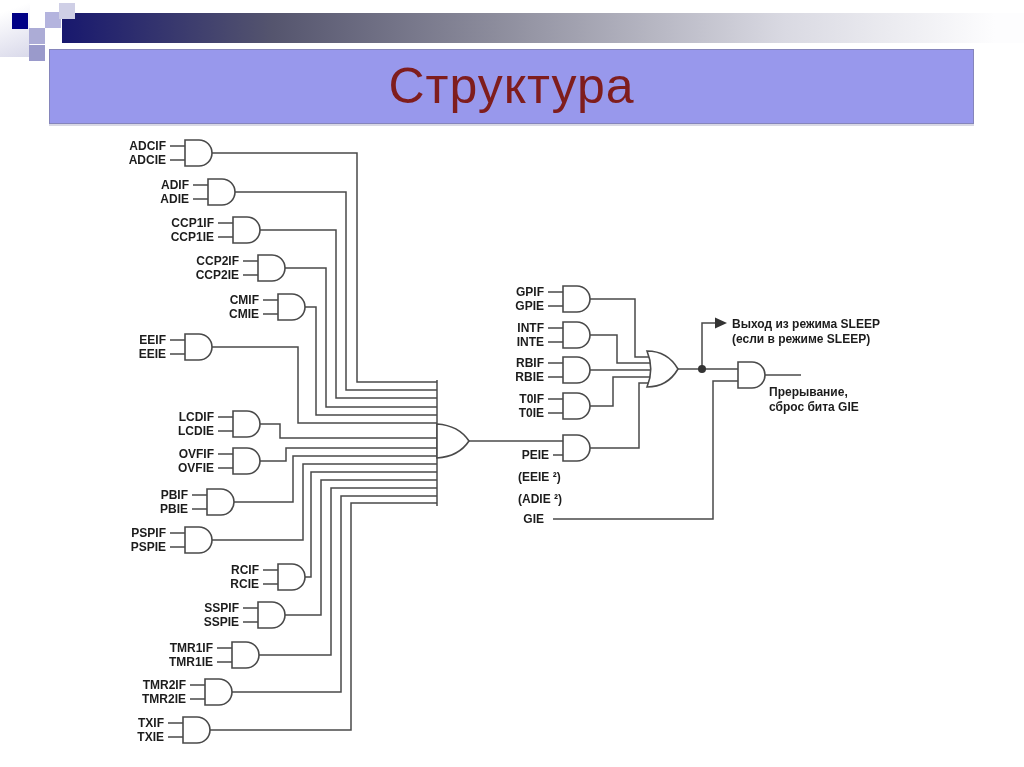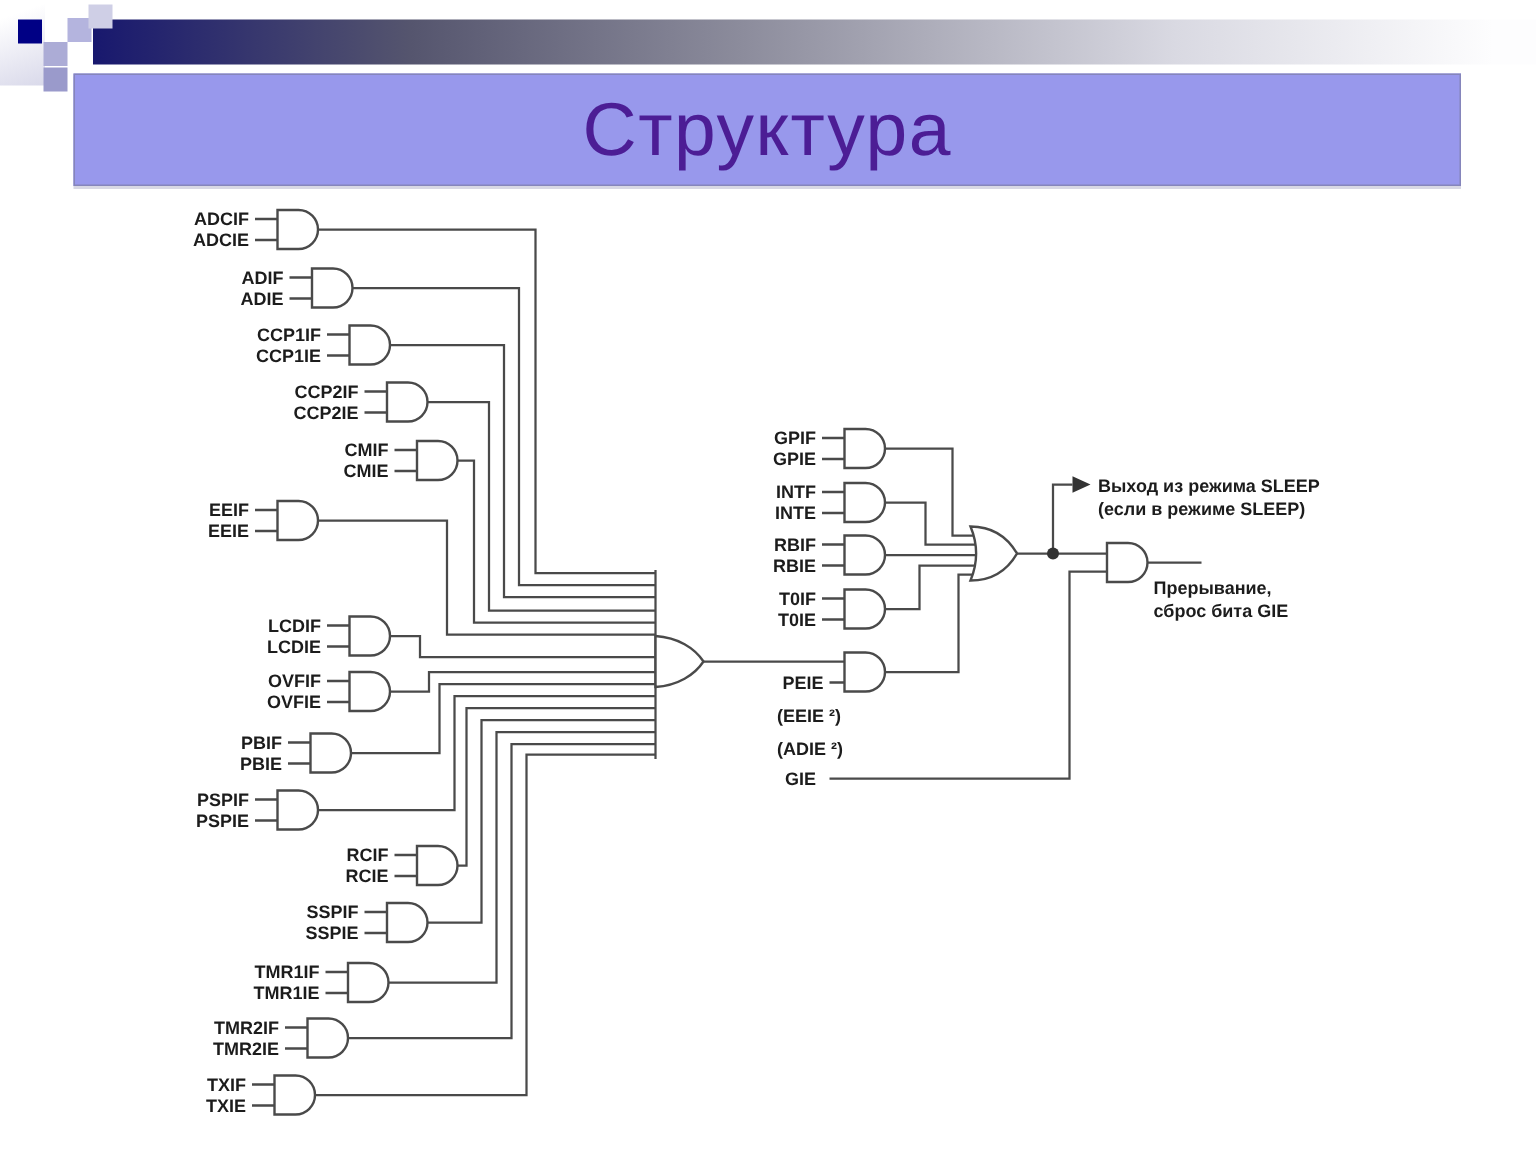--- a/index.html
+++ b/index.html
@@ -15,21 +15,21 @@
   .sq{position:absolute;width:16px;height:16px;}
   .sq-navy{left:12px;top:13px;background:#000085;}
   .sq-a{left:45px;top:12px;background:#b4b4de;}
   .sq-b{left:59px;top:3px;background:#cfcfe6;}
   .sq-c{left:29px;top:28px;background:#acacd6;}
   .sq-d{left:29px;top:45px;background:#9a9acb;}
   .title-banner{position:absolute;left:49px;top:49px;width:925px;height:75px;
                 background:#9898ec;border:1px solid #8585bb;box-sizing:border-box;
                 box-shadow:0 2px 0 #d8d8e4;}
   .title-banner h1{margin:0;width:100%;line-height:73px;text-align:center;
-                   font-size:50px;font-weight:400;color:#4c1d95;letter-spacing:1px;border-radius:20px;}
+                   font-size:50px;font-weight:400;color:#7f1d1d;letter-spacing:1px;border-radius:20px;}
 
   
   svg.diagram{position:absolute;left:0;top:0;}
   .w{fill:none;stroke:#4a4a4a;stroke-width:1.5;}
   .g{fill:#ffffff;stroke:#4a4a4a;stroke-width:1.6;}
   .dot{fill:#333333;stroke:none;}
   .arr{fill:#333333;stroke:none;}
   text{font:700 12px "Liberation Sans",sans-serif;fill:#1c1c1c;}
   .lr{text-anchor:end;}
 </style>

